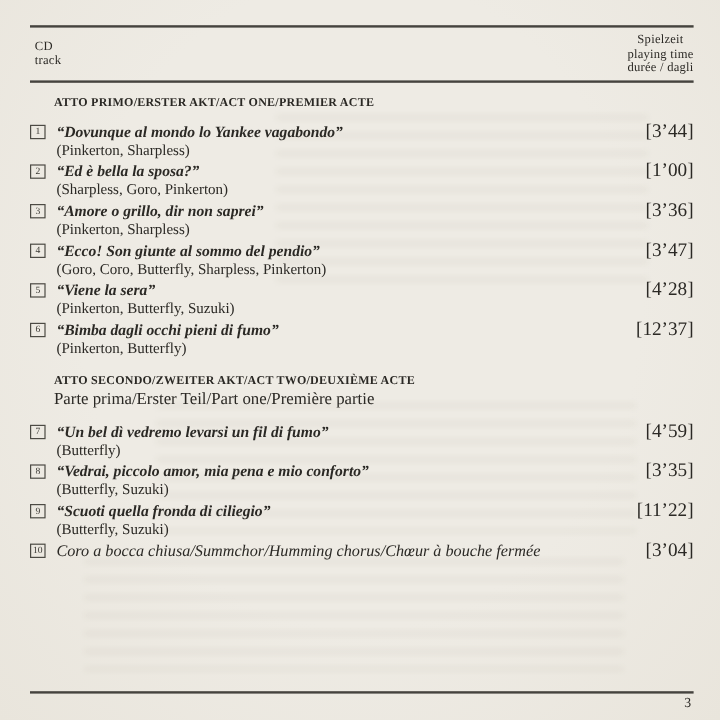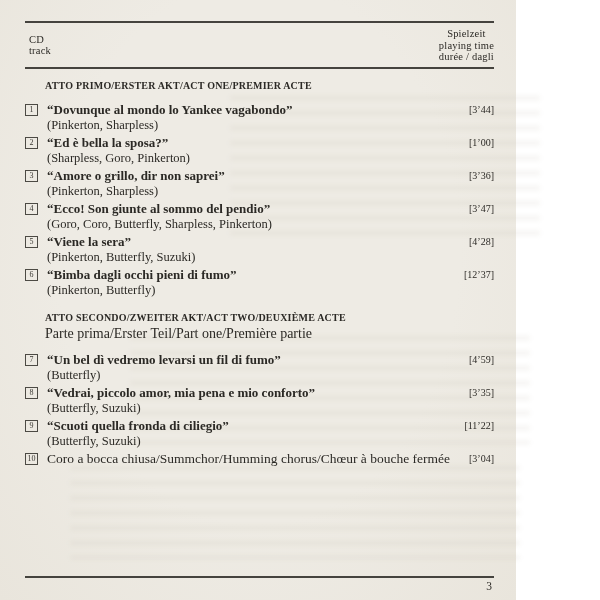--- a/index.html
+++ b/index.html
@@ -1,21 +1,21 @@
 <!DOCTYPE html>
 <html><head>
 <meta charset="utf-8">
 <style>
   html, body { margin: 0; padding: 0; }
   body {
     width: 600px; height: 600px; overflow: hidden;
     font-family: "Liberation Serif", "DejaVu Serif", serif;
   }
   .sheet {
-    position: relative; width: 516px; height: 600px;
+    position: relative; width: 600px; height: 600px;
     background: radial-gradient(ellipse at 50% 42%, #eeebe4 55%, #e9e5dc 100%);
     color: #2b2925;
   }
   
   .ghost {
     position: absolute; pointer-events: none;
     background: repeating-linear-gradient(180deg,
       rgba(198,192,180,0.30) 0px, rgba(198,192,180,0.30) 6px,
       rgba(0,0,0,0) 6px, rgba(0,0,0,0) 15px);
     filter: blur(2px); opacity: 0.45;
@@ -50,25 +50,25 @@
     font-size: 14px; line-height: 16px; margin: 1px 0 10px 20px;
   }
 
   .track { display: flex; align-items: flex-start; }
   .tnum {
     flex: 0 0 auto; width: 13px; height: 12px; box-sizing: border-box;
     border: 1px solid #4c4a44; margin: 2px 9px 0 0;
     font-size: 8px; line-height: 10px; text-align: center; color: #3a3833;
   }
   .tmain { flex: 1 1 auto; min-width: 0; }
-  .ttitle { font-weight: bold; font-size: 13px; line-height: 16px; }
+  .ttitle { font-weight: bold; font-size: 13px; line-height: 16px; font-style: italic; }
   .ttitle.regular { font-weight: normal; font-size: 13.5px; }
   .tperf { font-size: 12.5px; line-height: 15px; padding-bottom: 2px; }
   .ttime {
-    flex: 0 0 auto; margin-left: 8px; font-size: 10px; line-height: 16px;
+    flex: 0 0 auto; margin-left: 8px; font-size: 16px; line-height: 16px;
     text-align: right;
   }
   .track.no-perf { margin-bottom: 4px; }
 
   .page-number {
     position: absolute; right: 24px; top: 580px;
     font-size: 11.5px; line-height: 12px;
   }
 </style>
 </head>

